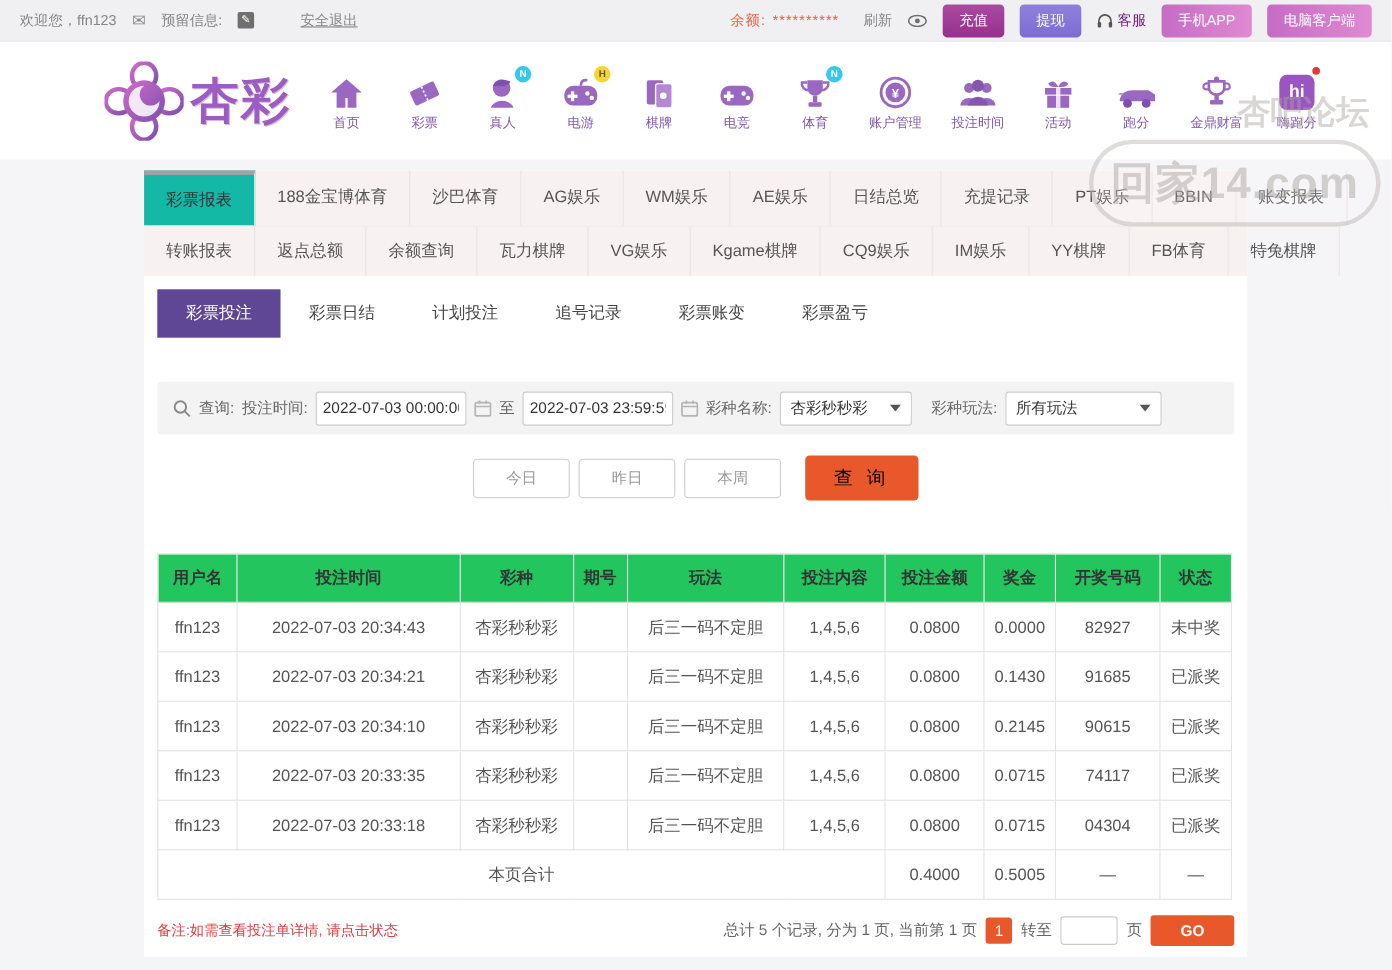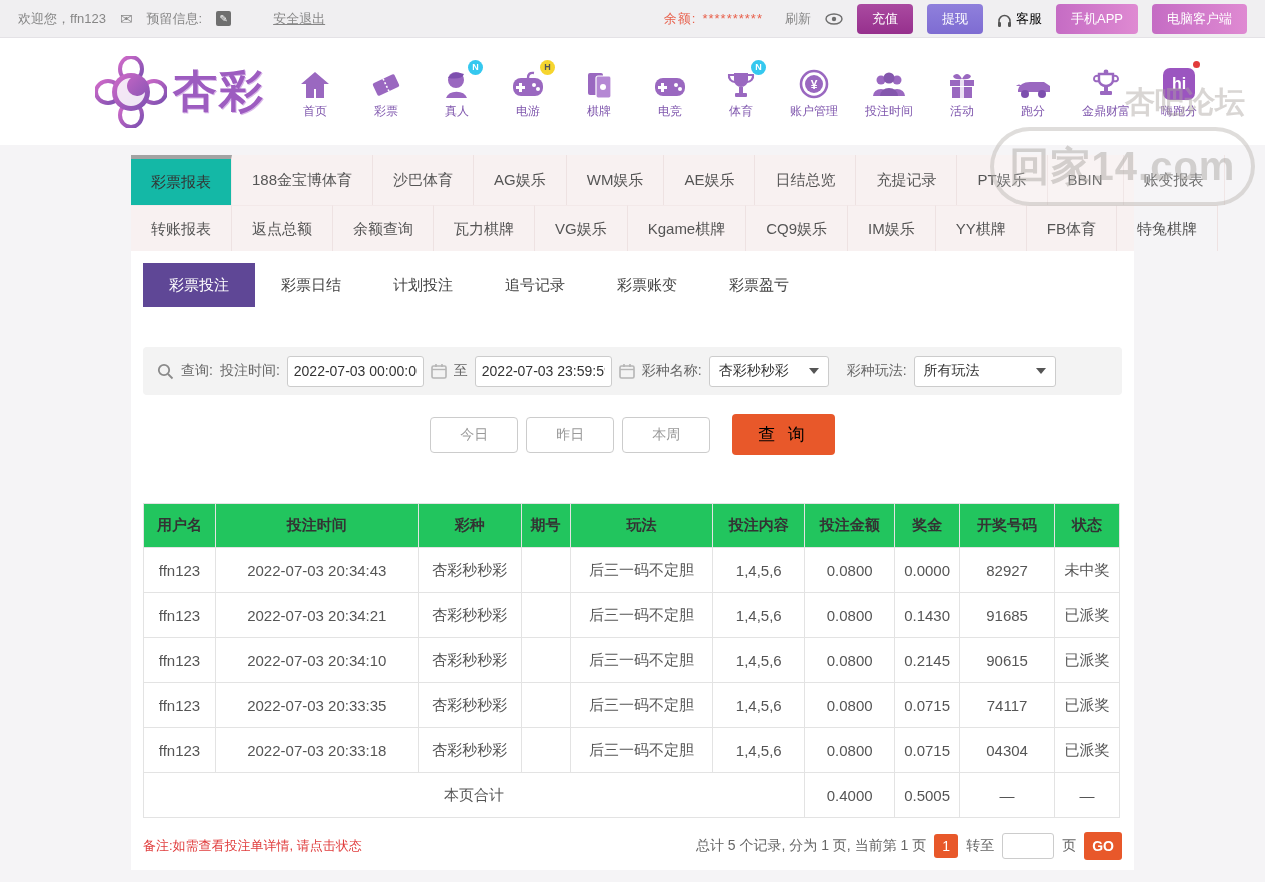--- a/index.html
+++ b/index.html
@@ -100,21 +100,21 @@
 
   
   .foot { margin:14px 12px 0 12px; display:flex; align-items:center; justify-content:space-between; }
   .note { color:#e03c3c; font-size:13px; }
   .pager { display:flex; align-items:center; gap:8px; font-size:14px; color:#666; }
   .page-cur { background:#e8582a; color:#fff; width:24px; height:24px; border-radius:3px;
     display:flex; align-items:center; justify-content:center; font-size:14px; cursor:pointer; }
   .goto-input { width:52px; height:26px; border:1px solid #ccc; border-radius:3px;
     background:#fff; padding:0 4px; font-size:14px; }
   .go-btn { background:#e8582a; border:none; border-radius:3px; color:#fff; font-size:14px;
-    font-weight:bold; padding:6px 8px; cursor:pointer; }
+    font-weight:bold; padding:6px 27px; cursor:pointer; }
 </style>
 </head>
 <body>
 
 <div class="topbar">
   <div class="left">
     <span>欢迎您，ffn123</span>
     <span class="mail-ico">✉</span>
     <span>预留信息:</span>
     <span class="edit-ico">✎</span>
@@ -123,21 +123,21 @@
   <div class="right">
     <span class="balance-label">余额:</span>
     <span class="balance-val" style="margin-left:-8px;">**********</span>
     <span style="margin-left:8px;">刷新</span>
     <svg class="svg-ico" width="18" height="12" viewBox="0 0 18 12">
       <ellipse cx="9" cy="6" rx="8" ry="5" fill="none" stroke="#6e6e6e" stroke-width="1.4"></ellipse>
       <circle cx="9" cy="6" r="2.2" fill="#6e6e6e"></circle>
     </svg>
     <button class="tb-btn btn-recharge">充值</button>
     <button class="tb-btn btn-withdraw">提现</button>
-    <span style="display:flex;align-items:flex-end;gap:4px;color:#000000;">
+    <span style="display:flex;align-items:center;gap:4px;color:#701a75;">
       <svg class="svg-ico" width="15" height="14" viewBox="0 0 15 14">
         <path d="M2 9 V7 a5.5 5.5 0 0 1 11 0 V9" fill="none" stroke="#555" stroke-width="1.5"></path>
         <rect x="1" y="8" width="3" height="5" rx="1.2" fill="#555"></rect>
         <rect x="11" y="8" width="3" height="5" rx="1.2" fill="#555"></rect>
       </svg>
       <span>客服</span>
     </span>
     <button class="tb-btn btn-pink">手机APP</button>
     <button class="tb-btn btn-pink">电脑客户端</button>
   </div>

